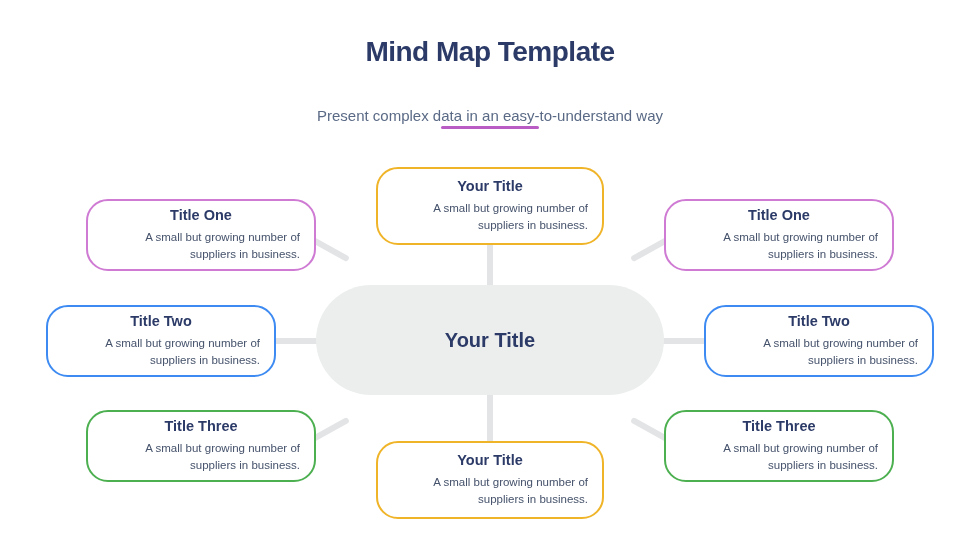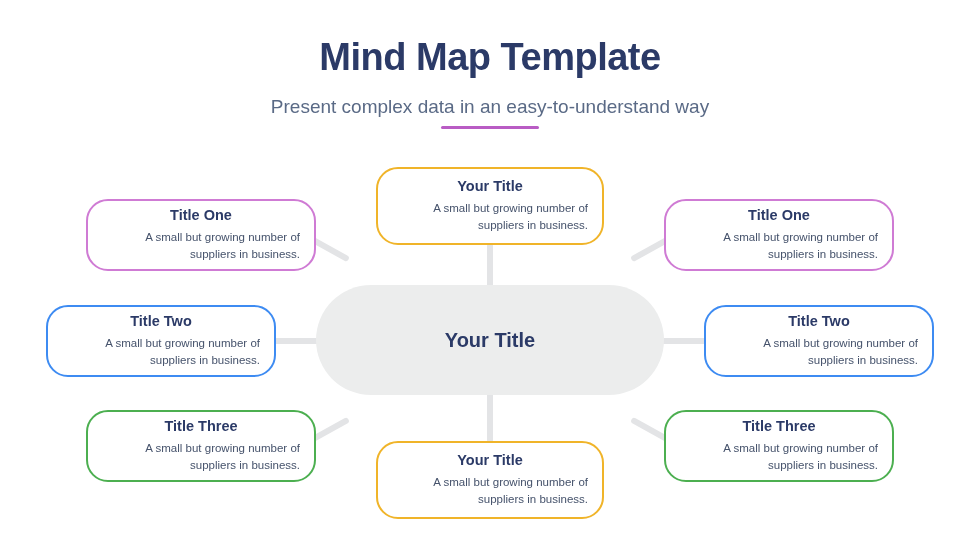--- a/index.html
+++ b/index.html
@@ -20,32 +20,32 @@
     background: #ffffff;
   }
 
   
   .title {
     position: absolute;
     top: 36px;
     left: 0;
     width: 980px;
     text-align: center;
-    font-size: 38px;
+    font-size: 28px;
     font-weight: bold;
     color: #2b3a67;
     letter-spacing: -0.5px;
   }
   .subtitle {
     position: absolute;
-    top: 96px;
+    top: 107px;
     left: 0;
     width: 980px;
     text-align: center;
-    font-size: 19px;
+    font-size: 15px;
     color: #5a6a86;
     font-weight: 400;
   }
   .underline {
     position: absolute;
     top: 126px;
     left: 441px;
     width: 98px;
     height: 3px;
     background: #b95cc4;

